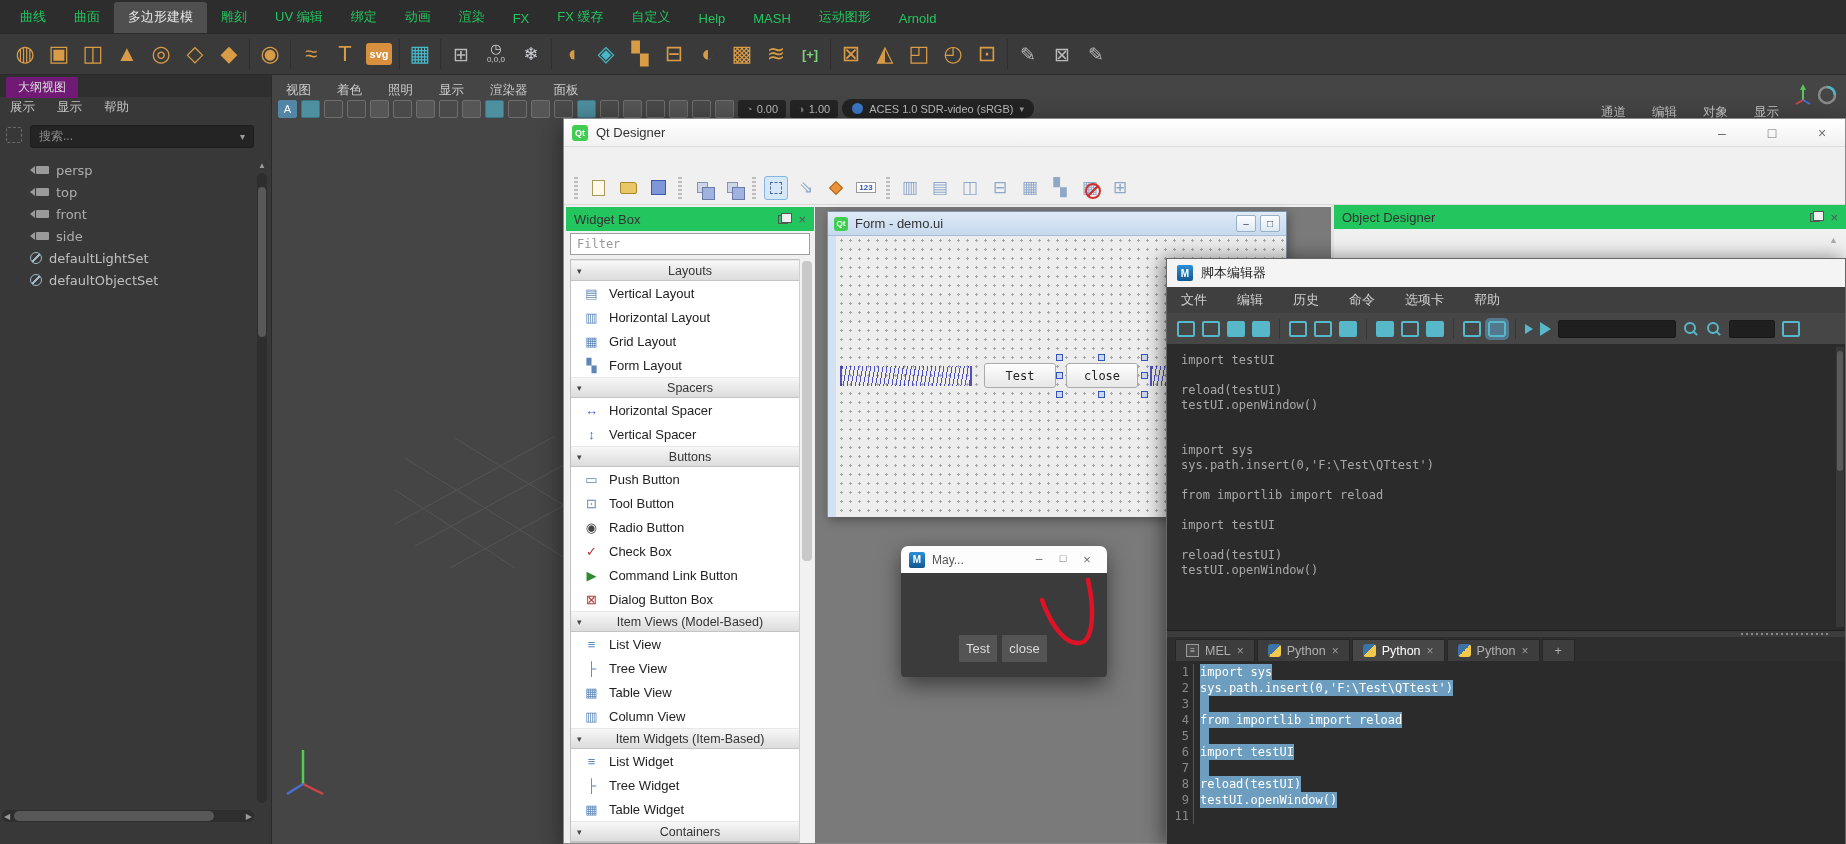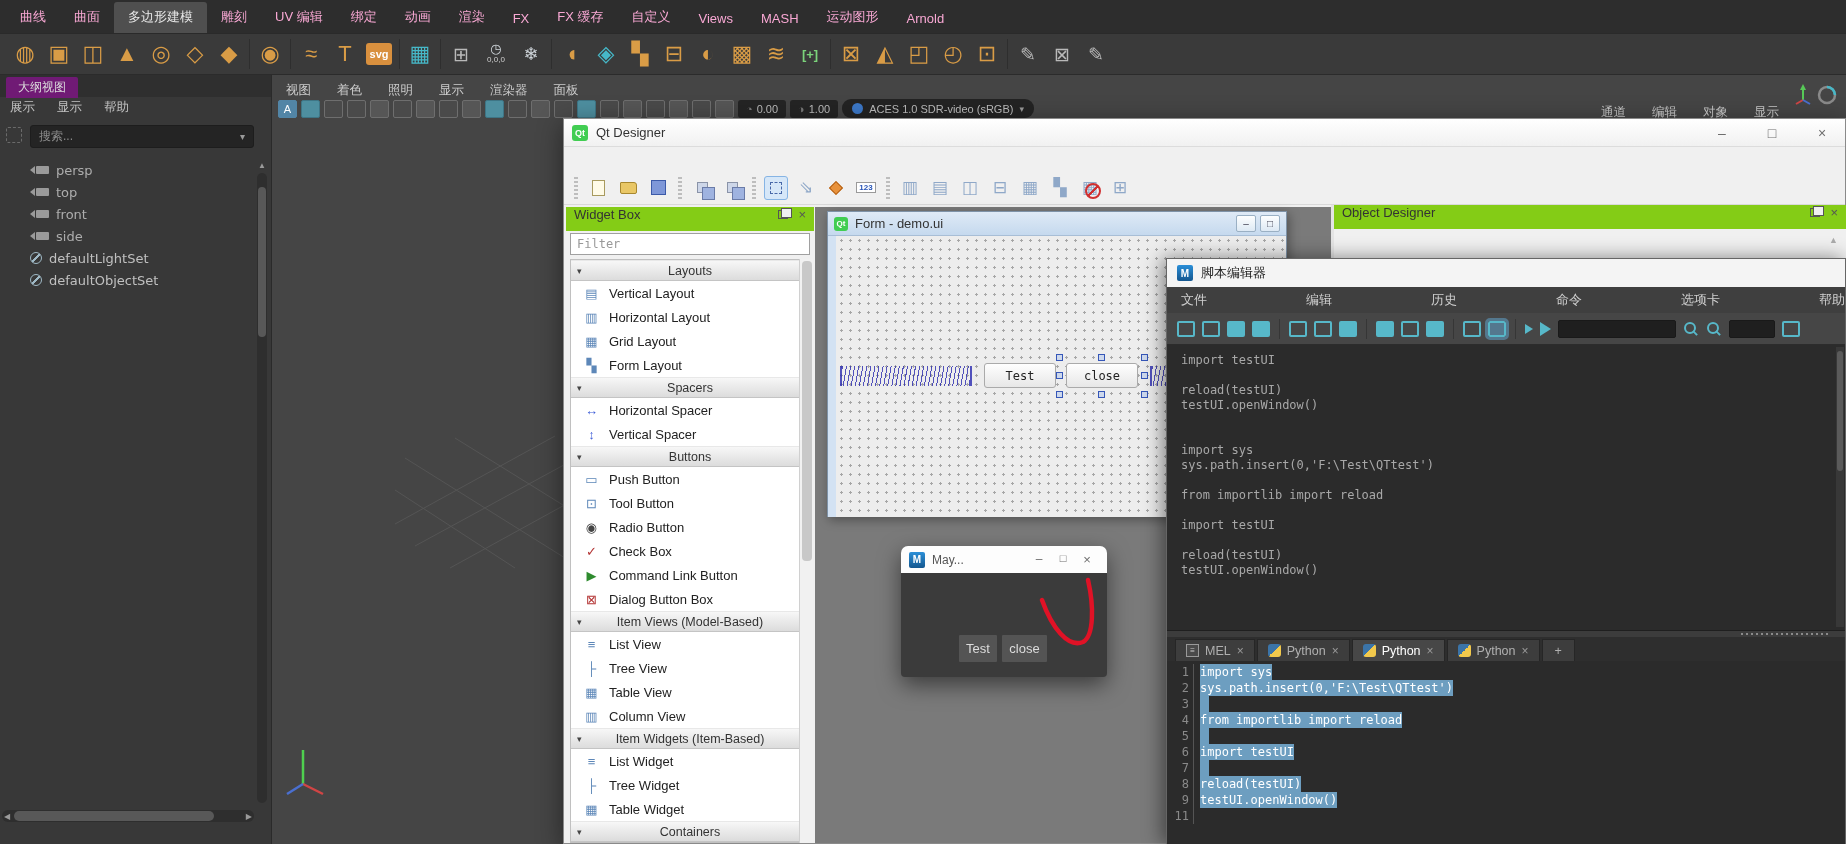--- a/index.html
+++ b/index.html
@@ -4,21 +4,21 @@
 <style>
   html,body{margin:0;padding:0;background:#222;}
   *{box-sizing:border-box;}
   #stage{position:relative;width:1846px;height:844px;overflow:hidden;
     font-family:"Liberation Sans",sans-serif;background:#454545;}
   .abs{position:absolute;}
   .mono{font-family:"DejaVu Sans Mono",monospace;}
 
   
   .maya-menubar{left:0;top:0;width:1846px;height:33px;background:#2d2d2d;display:flex;align-items:flex-end;padding-left:6px;}
-  .maya-menu{color:#f9a8d4;font-size:13px;padding:6px 14px 7px 14px;white-space:nowrap;cursor:default;}
+  .maya-menu{color:#22c55e;font-size:13px;padding:6px 14px 7px 14px;white-space:nowrap;cursor:default;}
   .maya-menu.active{background:#4f4f4f;border-radius:3px 3px 0 0;color:#e8e8e8;}
   .maya-shelf{left:0;top:33px;width:1846px;height:42px;background:#3a3a3a;border-top:1px solid #2a2a2a;border-bottom:1px solid #2b2b2b;display:flex;align-items:center;padding-left:8px;}
   .sh-ico{width:34px;height:32px;display:flex;align-items:center;justify-content:center;font-size:22px;color:#d99c46;flex:0 0 auto;}
   .sh-ico.teal{color:#46b8c8;}
   .sh-ico.white{color:#cfd5da;font-size:18px;}
   .sh-ico.gray{color:#b9b9b9;font-size:19px;}
   .sh-ico.green{color:#7bd37b;font-size:13px;font-weight:bold;}
   .sh-sep{width:1px;height:30px;background:#2e2e2e;margin:0 3px;flex:0 0 auto;}
   .svg-badge{min-width:26px;height:22px;background:#d9903e;color:#fff;border-radius:3px;font-size:11px;font-weight:bold;display:flex;align-items:center;justify-content:center;margin:0 4px;}
   .sh-000{display:flex;flex-direction:column;align-items:center;color:#cfd5da;font-size:13px;line-height:11px;width:36px;}
@@ -75,21 +75,21 @@
   .qi .casc{width:11px;height:11px;background:#cdd6e8;border:1px solid #8a93a8;position:relative;}
   .qi .casc::after{content:"";position:absolute;left:4px;top:4px;width:11px;height:11px;background:#9fb3e0;border:1px solid #6a7ba8;}
   .qi .dash{width:12px;height:12px;border:1px dashed #4868a8;}
   .qi .tag{width:10px;height:10px;background:#e8923c;border:1px solid #b05e14;transform:rotate(45deg);}
   .qi .t123{font-size:8px;color:#2855b8;border:1px solid #9a9a9a;background:#fff;padding:0 2px;font-weight:bold;}
   .qi.break{position:relative;}
   .qi.break::after{content:"";position:absolute;right:1px;bottom:1px;width:12px;height:12px;border:2px solid #d03030;border-radius:50%;background:linear-gradient(135deg,transparent 45%,#d03030 45%,#d03030 55%,transparent 55%);}
 
   
   .wbox{position:absolute;left:2px;top:88px;width:248px;height:636px;background:#f0f0f0;}
-  .dock-head{height:24px;display:flex;align-items:flex-start;padding:0 8px;color:#333;font-size:13px;background:#84cc16;}
+  .dock-head{height:24px;display:flex;align-items:center;padding:0 8px;color:#333;font-size:13px;background:#22c55e;}
   .dock-btns{margin-left:auto;display:flex;gap:10px;align-items:center;color:#555;}
   .float-ico{width:10px;height:9px;border:1px solid #555;position:relative;}
   .float-ico::after{content:"";position:absolute;left:2px;top:-3px;width:9px;height:8px;border:1px solid #555;background:#f0f0f0;}
   .wb-filter{position:absolute;left:4px;top:26px;width:240px;height:22px;border:1px solid #a0a0a0;background:#fff;color:#999;font-size:12px;font-family:"DejaVu Sans Mono",monospace;padding:0 6px;}
   .wb-list{position:absolute;left:4px;top:52px;width:240px;height:584px;background:#fff;border:1px solid #c0c0c0;overflow:hidden;}
   .wb-sec{height:21px;background:linear-gradient(#f7f7f7,#dcdcdc);border-top:1px solid #e8e8e8;border-bottom:1px solid #c4c4c4;display:flex;align-items:center;color:#333;font-size:12.5px;position:relative;}
   .wb-sec .chev{position:absolute;left:6px;font-size:9px;color:#444;}
   .wb-sec .lbl{width:100%;text-align:center;}
   .wb-item{height:24px;display:flex;align-items:center;gap:9px;padding-left:12px;color:#222;font-size:13px;}
   .wb-ic{width:17px;text-align:center;font-size:13px;color:#5d87b8;flex:0 0 auto;}
@@ -118,21 +118,21 @@
   
   .mdlg{position:absolute;left:901px;top:546px;width:206px;height:131px;border-radius:7px;box-shadow:0 8px 22px rgba(0,0,0,.5);z-index:40;}
   .mdlg-title{height:27px;background:#fdfdfd;border-radius:7px 7px 0 0;display:flex;align-items:center;gap:7px;padding:0 8px;color:#555;font-size:12px;}
   .mdlg-title .winbtn{width:24px;font-size:12px;}
   .mdlg-body{position:absolute;left:0;top:27px;width:206px;height:104px;background:#3b3b3b;border-radius:0 0 4px 4px;}
   .dbtn{position:absolute;height:27px;background:#545454;color:#dcdcdc;font-size:13px;display:flex;align-items:center;justify-content:center;border-radius:1px;}
 
   
   .sewin{position:absolute;left:1166px;top:258px;width:680px;height:586px;border:1px solid #666;box-shadow:-4px 0 18px rgba(0,0,0,.45);background:#2b2b2b;z-index:50;}
   .se-title{height:28px;background:#f4f4f4;display:flex;align-items:center;gap:8px;padding:0 10px;color:#222;font-size:13px;}
-  .se-menubar{height:26px;background:#3f3f3f;display:flex;align-items:center;gap:30px;padding-left:14px;color:#cfcfcf;font-size:13px;justify-content:space-between;}
+  .se-menubar{height:26px;background:#3f3f3f;display:flex;align-items:center;gap:30px;padding-left:14px;color:#cfcfcf;font-size:13px;}
   .se-toolbar{height:32px;background:#464646;display:flex;align-items:center;gap:7px;padding-left:10px;border-bottom:1px solid #2c2c2c;}
   .se-sep{width:1px;height:20px;background:#363636;margin:0 2px;}
   .ti{width:18px;height:16px;border:2px solid #57b8c9;border-radius:2px;position:relative;flex:0 0 auto;}
   .ti.fill{background:#57b8c9;}
   .ti.hl{outline:3px solid #54788e;background:#54788e;}
   .ti.tri{border:none;width:0;height:0;border-top:7px solid transparent;border-bottom:7px solid transparent;border-left:11px solid #57b8c9;border-radius:0;}
   .ti.tri.small{border-top-width:5px;border-bottom-width:5px;border-left-width:8px;}
   .se-search{height:18px;background:#1f1f1f;border-radius:2px;border:1px solid #191919;}
   .mag{width:16px;height:16px;position:relative;flex:0 0 auto;}
   .mag::before{content:"";position:absolute;left:1px;top:1px;width:8px;height:8px;border:2px solid #57b8c9;border-radius:50%;}
@@ -171,21 +171,21 @@
     <div class="maya-menu">曲面</div>
     <div class="maya-menu active">多边形建模</div>
     <div class="maya-menu">雕刻</div>
     <div class="maya-menu">UV 编辑</div>
     <div class="maya-menu">绑定</div>
     <div class="maya-menu">动画</div>
     <div class="maya-menu">渲染</div>
     <div class="maya-menu">FX</div>
     <div class="maya-menu">FX 缓存</div>
     <div class="maya-menu">自定义</div>
-    <div class="maya-menu">Views</div>
+    <div class="maya-menu">Help</div>
     <div class="maya-menu">MASH</div>
     <div class="maya-menu">运动图形</div>
     <div class="maya-menu">Arnold</div>
   </div>
 
   <div class="abs maya-shelf">
     <div class="sh-ico">◍</div>
     <div class="sh-ico">▣</div>
     <div class="sh-ico">◫</div>
     <div class="sh-ico">▲</div>

